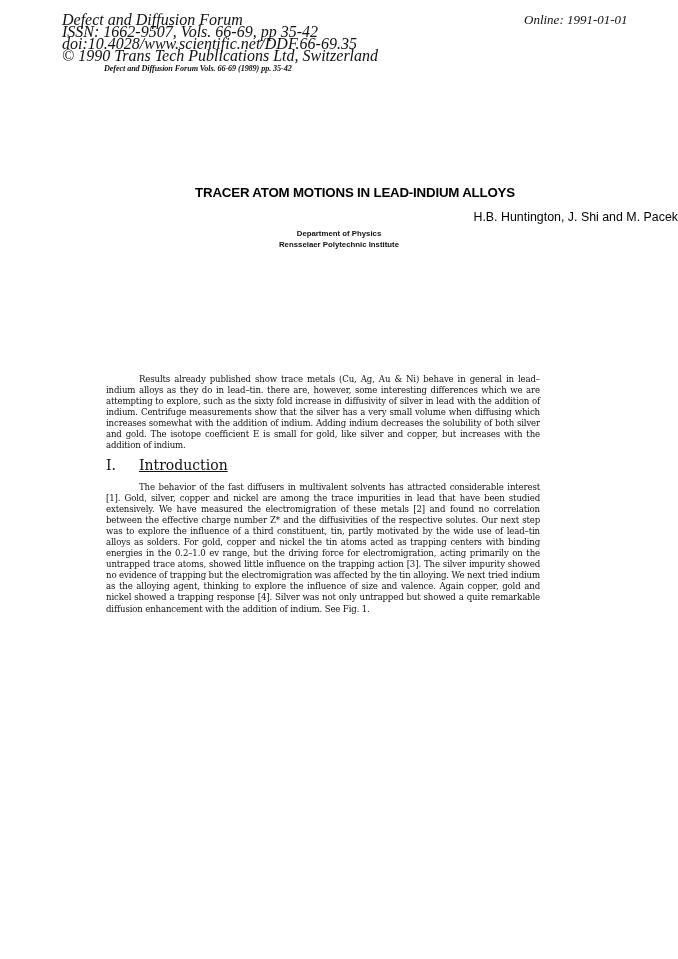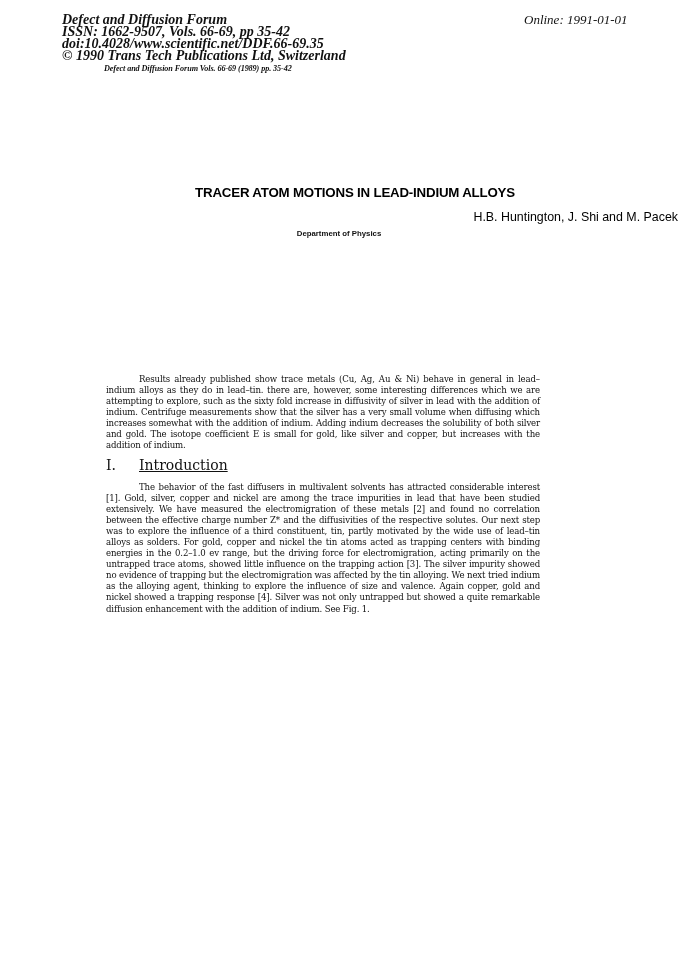--- a/index.html
+++ b/index.html
@@ -1,17 +1,17 @@
 <!DOCTYPE html>
 <html><head>
 <meta charset="utf-8">
 <style>
   html, body { margin: 0; padding: 0; background: #ffffff; }
   body { width: 678px; height: 959px; position: relative; overflow: hidden; color: #000; }
-  .hdr { position: absolute; left: 62px; top: 14px; font-family: "Liberation Serif", serif; font-style: italic; font-size: 14px; line-height: 12px; color: #111; font-weight: bold; }
+  .hdr { position: absolute; left: 62px; top: 14px; font-family: "Liberation Serif", serif; font-style: italic; font-size: 16px; line-height: 12px; color: #111; }
   .hdr div { white-space: nowrap; }
   .online { position: absolute; left: 524px; top: 14px; font-family: Liberation Serif, serif; font-style: italic; font-size: 13px; line-height: 12px; color: #111; white-space: nowrap; }
   .journal-line { position: absolute; left: 104px; top: 64px; font-family: "Liberation Serif", serif; font-style: italic; font-weight: bold; font-size: 8.2px; color: #111; white-space: nowrap; letter-spacing: -0.1px; }
   .title { position: absolute; left: 16px; width: 678px; top: 185px; text-align: center; font-family: "Liberation Sans", sans-serif; font-weight: bold; font-size: 13.3px; letter-spacing: -0.2px; white-space: nowrap; }
   .authors { position: absolute; left: 0; width: 678px; top: 210px; text-align: right; font-family: "Liberation Sans", sans-serif; font-size: 12.4px; white-space: nowrap; }
   .affil { position: absolute; left: 0; width: 678px; top: 229px; text-align: center; font-family: "Liberation Sans", sans-serif; font-size: 7.8px; line-height: 10.5px; font-weight: bold; color: #111; }
   .affil div { white-space: nowrap; }
   .body-text { position: absolute; left: 106px; width: 434px; font-family: "DejaVu Serif", serif; font-size: 8.6px; line-height: 11.05px; text-align: justify; color: #111; letter-spacing: -0.15px; }
   .abstract { top: 374px; }
   .indent { text-indent: 33px; }
@@ -33,20 +33,21 @@
 <div class="online">Online: 1991-01-01</div>
 
 <div class="journal-line">Defect and Diffusion Forum  Vols. 66-69 (1989) pp. 35-42</div>
 
 <div class="title">TRACER  ATOM MOTIONS IN LEAD-INDIUM ALLOYS</div>
 
 <div class="authors">H.B. Huntington, J. Shi and M. Pacek</div>
 
 <div class="affil">
   <div>Department of Physics</div>
+  <div>Rensselaer Polytechnic Institute</div>
 </div>
 
 <div class="body-text abstract indent">Results already published show trace metals (Cu, Ag, Au &amp; Ni) behave in general in lead–indium alloys as they do in lead–tin.  there are, however, some interesting differences which we are attempting to explore, such as the sixty fold increase in diffusivity of silver in lead with the addition of indium.  Centrifuge measurements show that the silver has a very small volume when diffusing which increases somewhat with the addition of indium.  Adding indium decreases the solubility of both silver and gold.  The isotope coefficient E is small for gold, like silver and copper, but increases with the addition of indium.</div>
 
 <div class="section">
   <span class="num">I.</span><span class="name">Introduction</span>
 </div>
 
 <div class="body-text intro indent">The behavior of the fast diffusers in multivalent solvents has attracted considerable interest [1].  Gold, silver, copper and nickel are among the trace impurities in lead that have been studied extensively.  We have measured the electromigration of these metals [2] and found no correlation between the effective charge number Z* and the diffusivities of the respective solutes.  Our next step was to explore the influence of a third constituent, tin, partly motivated by the wide use of lead–tin alloys as solders.  For gold, copper and nickel the tin atoms acted as trapping centers with binding energies in the 0.2–1.0 ev range, but the driving force for electromigration, acting primarily on the untrapped trace atoms, showed little influence on the trapping action [3].  The silver impurity showed no evidence of trapping but the electromigration was affected by the tin alloying.  We next tried indium as the alloying agent, thinking to explore the influence of size and valence.  Again copper, gold and nickel showed a trapping response [4].  Silver was not only untrapped but showed a quite remarkable diffusion enhancement with the addition of indium.  See Fig. 1.</div>
 

